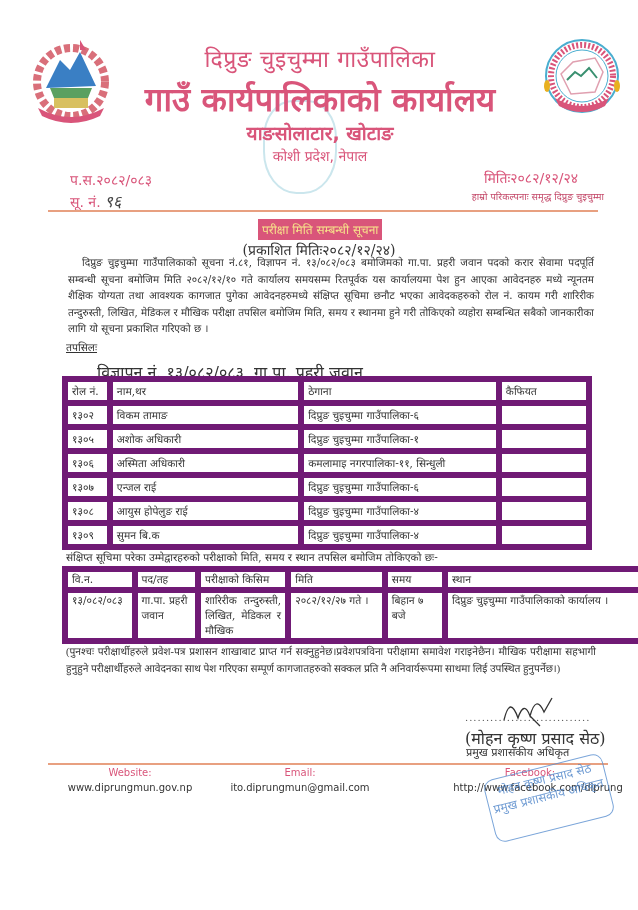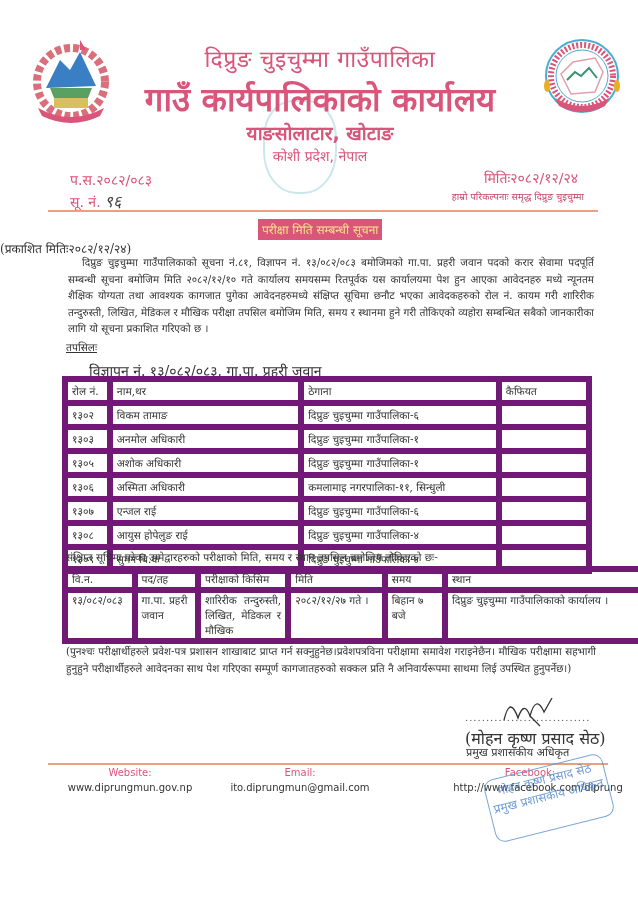--- a/index.html
+++ b/index.html
@@ -8,35 +8,35 @@
   .abs { position:absolute; }
   .logo { position:absolute; }
   #title1 { left:140px; top:42px; width:360px; text-align:center; font-family:"DejaVu Sans", sans-serif; font-size:23px; color:#d9557a; letter-spacing:0.5px; }
   #title2 { left:110px; top:76px; width:420px; text-align:center; font-family:"DejaVu Sans", sans-serif; font-size:33px; color:#d9557a; font-weight:bold; }
   #title3 { left:180px; top:120px; width:280px; text-align:center; font-family:"DejaVu Sans", sans-serif; font-size:19px; color:#d9557a; font-weight:bold; }
   #title4 { left:200px; top:146px; width:240px; text-align:center; font-family:"DejaVu Sans", sans-serif; font-size:14px; color:#d9557a; }
   #ref-no { left:70px; top:170px; font-family:"DejaVu Sans", sans-serif; font-size:14px; color:#d9557a; }
   #su-no { left:70px; top:190px; font-family:"DejaVu Sans", sans-serif; font-size:14px; color:#d9557a; }
   #su-no .hand { font-family:"DejaVu Serif", serif; font-style:italic; color:#444; font-size:16px; margin-left:4px;text-align:center; }
   #date-top { right:60px; top:168px; font-family:"DejaVu Sans", sans-serif; font-size:14px; color:#d9557a; }
-  #vision { right:54px; top:190px; font-family:"DejaVu Sans", sans-serif; font-size:9.5px; color:#c44a6a;padding-left:36px; }
+  #vision { right:34px; top:190px; font-family:"DejaVu Sans", sans-serif; font-size:9.5px; color:#c44a6a;padding-left:36px; }
   .rule { position:absolute; left:48px; width:550px; height:2px; background:#e8a080; }
   #notice-title { left:258px; top:219px; background:#d9557a; color:#f7e08a; font-family:"DejaVu Sans", sans-serif; font-size:12px; padding:2px 4px; }
-  #published { left:0; width:638px; top:240px; font-size:12px; color:#333; }
+  #published { left:0; width:638px; top:240px; text-align:center; font-size:14px; color:#333; }
   #body-para { left:68px; top:254px; width:526px; font-size:10.3px; line-height:16.5px; text-align:justify; color:#333; text-indent:14px; }
   #tapasil { left:66px; top:340px; font-size:10.5px; text-decoration:underline; color:#333; }
-  #vigyapan { left:66px; top:361px; font-size:14px; color:#333;padding-left:23px; }
+  #vigyapan { left:74px; top:361px; font-size:16px; color:#333;padding-left:23px; }
   table { border-collapse:collapse; position:absolute; font-size:10.5px; color:#333; }
   td, th { border:6px solid #701a75; padding:0 4px; text-align:left; font-weight:normal; vertical-align:top; }
   #candidates { left:62px; top:376px; width:530px; }
   #candidates td, #candidates th { height:18px; line-height:18px; }
   #exam-intro { left:66px; top:550px; font-size:10.5px; color:#333; }
   #schedule { left:62px; top:566px; width:588px; }
   #schedule td, #schedule th { line-height:15px; }
-  #postscript { left:66px; top:643px; width:530px; font-size:10.3px; line-height:17px; text-align:justify; color:#333; }
+  #postscript { left:66px; top:643px; width:530px; font-size:10.3px; line-height:17px; text-align:justify; color:#333;font-family:Liberation Serif, serif; }
   #sig-dots { left:465px; top:712px; font-size:10px; color:#555; letter-spacing:1px; }
   #sig-name { left:465px; top:727px; font-size:16px; color:#333; }
   #sig-title { left:466px; top:744px; font-size:11px; color:#333; }
   .foot-label { position:absolute; top:767px; font-family:"DejaVu Sans", sans-serif; font-size:10px; color:#d9557a; text-align:center; }
   .foot-val { position:absolute; top:782px; font-family:"DejaVu Sans", sans-serif; font-size:10px; color:#333; text-align:center; }
   #stamp { left:488px; top:766px; width:120px; height:58px; border:1.5px solid #5a8fd0; border-radius:10px; transform:rotate(-14deg); color:#4a82c8; font-size:12px; line-height:17px; text-align:center; opacity:0.8; padding-top:4px; }
   #seal { left:263px; top:100px; width:70px; height:90px; border:2px solid #8cc8d8; border-radius:40% 40% 45% 45%; opacity:0.45; }
 </style>
 </head>
 <body>
@@ -103,26 +103,20 @@
       <th>नाम,थर</th>
       <th>ठेगाना</th>
       <th>कैफियत</th>
     </tr>
   </thead>
   <tbody id="cand-body">
       <tr>
         <td>१३०२</td>
         <td>विकम तामाङ</td>
         <td>दिप्रुङ चुइचुम्मा गाउँपालिका-६</td>
-        <td></td>
-      </tr>
-      <tr>
-        <td>१३०३</td>
-        <td>अनमोल अधिकारी</td>
-        <td>दिप्रुङ चुइचुम्मा गाउँपालिका-१</td>
         <td></td>
       </tr>
       <tr>
         <td>१३०५</td>
         <td>अशोक अधिकारी</td>
         <td>दिप्रुङ चुइचुम्मा गाउँपालिका-१</td>
         <td></td>
       </tr>
       <tr>
         <td>१३०६</td>

